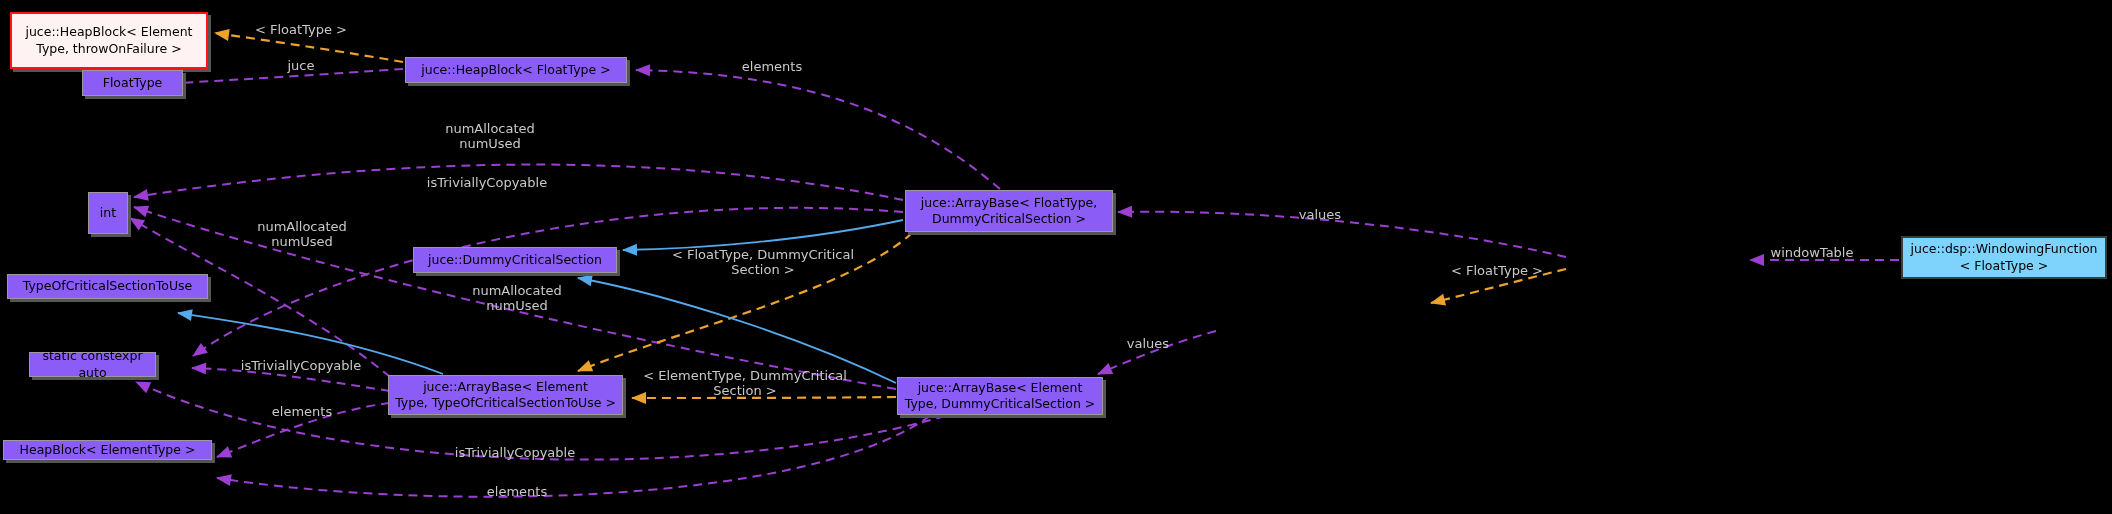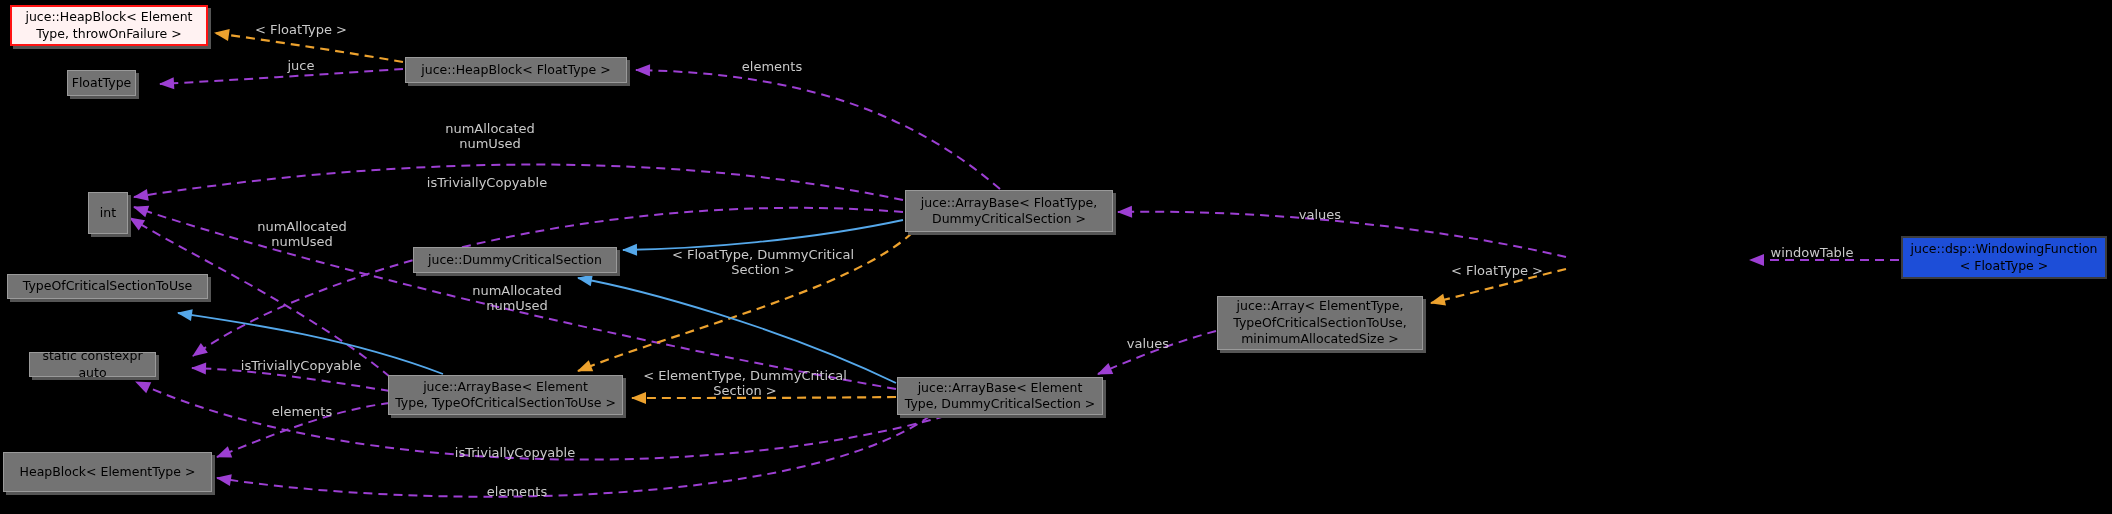--- a/index.html
+++ b/index.html
@@ -14,28 +14,28 @@
   .elabel{
     position:absolute;z-index:2;
     transform:translateX(-50%);
     color:#c9c9c9;font-size:13px;line-height:1.18;
     text-align:center;white-space:pre-line;
   }
   .node{
     position:absolute;z-index:3;
     display:flex;align-items:center;justify-content:center;
     box-sizing:border-box;
-    background:#737373;border:1.4px solid #9a9a9a;
+    background:#8b5cf6;border:1.4px solid #9a9a9a;
     box-shadow:3px 3px 0 #555;
     color:#000;font-size:12.5px;line-height:1.32;
     text-align:center;white-space:pre-line;
     cursor:pointer;
   }
   .node.red{border:2.6px solid #ff1313;background:#fff2f2;}
-  .node.gray{background:#1d4ed8;border:2px solid #3d3d3d;box-shadow:none;cursor:default;}
+  .node.gray{background:#7dd3fc;border:2px solid #3d3d3d;box-shadow:none;cursor:default;}
 </style>
 </head>
 <body>
 
 <div id="canvas">
 
   <svg id="edges" width="2112" height="514" viewBox="0 0 2112 514">
     <defs>
       <marker id="m-purple" markerUnits="userSpaceOnUse" markerWidth="18" markerHeight="14" refX="15" refY="7" orient="auto">
         <path d="M1,1 L16,7 L1,13 z" fill="#9d3fd3"></path>
@@ -94,34 +94,31 @@
   <div class="elabel" style="left:1497px;top:263px">&lt; FloatType &gt;</div>
   <div class="elabel" style="left:1812px;top:245px">windowTable</div>
   <div class="elabel" style="left:1148px;top:336px">values</div>
   <div class="elabel" style="left:745px;top:368px">&lt; ElementType, DummyCritical
 Section &gt;</div>
   <div class="elabel" style="left:301px;top:358px">isTriviallyCopyable</div>
   <div class="elabel" style="left:302px;top:404px">elements</div>
   <div class="elabel" style="left:515px;top:445px">isTriviallyCopyable</div>
   <div class="elabel" style="left:517px;top:484px">elements</div>
 
-  <div class="node red" style="left:10px;top:5px;width:198px;height:41px">juce::HeapBlock&lt; Element
+  <div class="node red" style="left:10px;top:12px;width:198px;height:57px">juce::HeapBlock&lt; Element
 Type, throwOnFailure &gt;</div>
-  <div class="node" style="left:67px;top:70px;width:69px;height:26px">FloatType</div>
+  <div class="node" style="left:82px;top:70px;width:101px;height:26px">FloatType</div>
   <div class="node" style="left:405px;top:57px;width:222px;height:26px">juce::HeapBlock&lt; FloatType &gt;</div>
   <div class="node" style="left:88px;top:192px;width:40px;height:42px">int</div>
   <div class="node" style="left:413px;top:247px;width:204px;height:26px">juce::DummyCriticalSection</div>
   <div class="node" style="left:905px;top:190px;width:208px;height:42px">juce::ArrayBase&lt; FloatType,
 DummyCriticalSection &gt;</div>
   <div class="node" style="left:7px;top:274px;width:201px;height:25px">TypeOfCriticalSectionToUse</div>
   <div class="node" style="left:29px;top:352px;width:127px;height:25px">static constexpr auto</div>
-  <div class="node" style="left:3px;top:452px;width:209px;height:40px">HeapBlock&lt; ElementType &gt;</div>
+  <div class="node" style="left:3px;top:440px;width:209px;height:20px">HeapBlock&lt; ElementType &gt;</div>
   <div class="node" style="left:388px;top:375px;width:235px;height:40px">juce::ArrayBase&lt; Element
 Type, TypeOfCriticalSectionToUse &gt;</div>
   <div class="node" style="left:897px;top:377px;width:206px;height:38px">juce::ArrayBase&lt; Element
 Type, DummyCriticalSection &gt;</div>
-  <div class="node" style="left:1217px;top:296px;width:206px;height:54px">juce::Array&lt; ElementType,
-TypeOfCriticalSectionToUse,
-minimumAllocatedSize &gt;</div>
   <div class="node gray" style="left:1901px;top:236px;width:206px;height:43px">juce::dsp::WindowingFunction
 &lt; FloatType &gt;</div>
 
 </div>
 
 </body></html>

